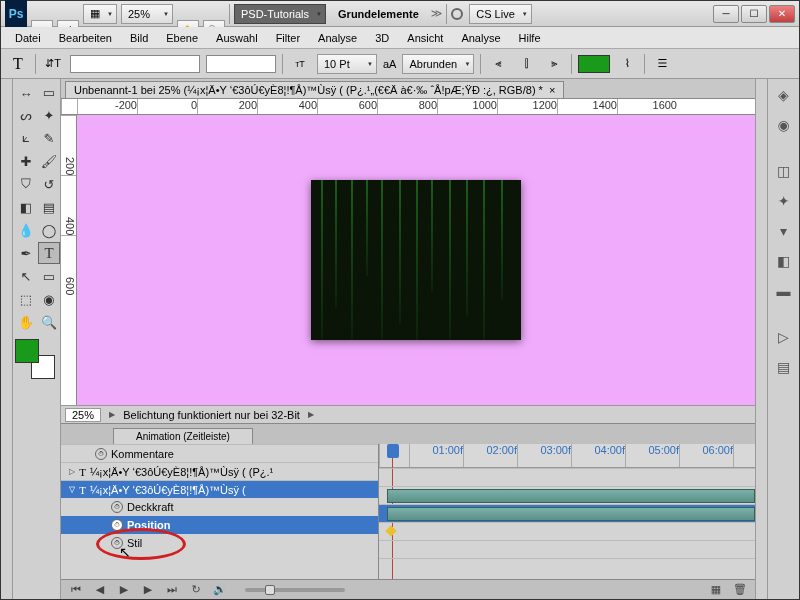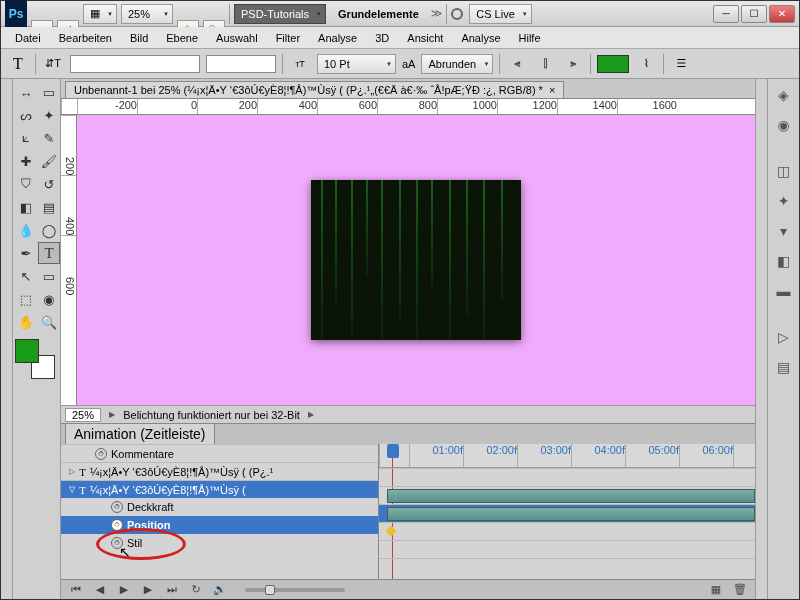--- a/index.html
+++ b/index.html
@@ -40,21 +40,21 @@
 .ruler-v { width: 16px; background: white; border-right: 1px solid #888; display: flex; flex-direction: column; font-size: 8px; color: #333; }
 .ruler-v span { height: 60px; border-top: 1px solid #aaa; padding-top: 2px; writing-mode: vertical-rl; }
 .canvas-stage { flex: 1; display: flex; align-items: center; justify-content: center; overflow: hidden; }
 .canvas-img { width: 210px; height: 160px; background: #0a1508; position: relative; box-shadow: 0 2px 8px rgba(0,0,0,0.5); }
 .matrix-col { position: absolute; top: 0; width: 2px; background: linear-gradient(rgba(40,140,40,0.6), rgba(20,80,20,0.2)); }
 .footer-bar { height: 18px; background: #d0d0d0; border-top: 1px solid #999; display: flex; align-items: center; font-size: 10px; padding: 0 4px; gap: 8px; }
 .right-col { width: 32px; background: #d0d0d0; border-left: 1px solid #999; display: flex; flex-direction: column; align-items: center; padding-top: 4px; gap: 6px; }
 .right-icon { width: 24px; height: 24px; display: flex; align-items: center; justify-content: center; font-size: 14px; color: #555; cursor: pointer; }
 .anim-panel { height: 176px; background: #d4d4d4; border-top: 1px solid #888; display: flex; flex-direction: column; }
 .anim-tabs { height: 20px; background: #c0c0c0; display: flex; align-items: end; padding-left: 4px; }
-.anim-tab { background: #d4d4d4; border: 1px solid #888; border-bottom: none; padding: 2px 8px; font-size: 14px; cursor: pointer; }
+.anim-tab { background: #d4d4d4; border: 1px solid #888; border-bottom: none; padding: 2px 22px; font-size: 10px; cursor: pointer; margin-left: 48px; }
 .anim-body { flex: 1; display: flex; }
 .anim-left { width: 318px; border-right: 1px solid #888; display: flex; flex-direction: column; }
 .anim-time-hdr { height: 24px; display: flex; align-items: center; justify-content: center; gap: 6px; font-size: 13px; font-weight: bold; }
 .anim-row { height: 18px; display: flex; align-items: center; padding-left: 34px; font-size: 10px; border-top: 1px solid #bbb; gap: 4px; }
 .anim-layer-row { height: 18px; display: flex; align-items: center; padding-left: 8px; font-size: 10px; border-top: 1px solid #bbb; gap: 4px; overflow: hidden; white-space: nowrap; }
 .anim-layer-row.sel { background: #3c76c6; color: white; }
 .prop-row { height: 18px; display: flex; align-items: center; padding-left: 50px; font-size: 10px; gap: 4px; }
 .prop-row.sel { background: #3c76c6; color: white; }
 .anim-right { flex: 1; display: flex; flex-direction: column; overflow: hidden; }
 .time-ruler { height: 24px; background: #d8d8d8; border-bottom: 1px solid #999; display: flex; font-size: 9px; color: #3070c0; position: relative; }
@@ -120,21 +120,21 @@
   </div>
 
   <div class="optbar">
     <div class="opt-icon" style="font-family:serif;font-size:16px">T</div>
     <div class="sep"></div>
     <div class="opt-icon">⇵T</div>
     <input class="opt-input" style="width: 130px;" value="">
     <input class="opt-input" style="width: 70px;" value="">
     <div class="sep"></div>
     <span class="opt-icon" style="font-size:9px">ᴛT</span>
-    <div class="tb-dd" style="width:79px">
+    <div class="tb-dd" style="width:60px">
         <span>10 Pt</span>
       </div>
     <span>aA</span>
     <div class="tb-dd" style="width:72px">
         <span>Abrunden</span>
       </div>
     <div class="sep"></div>
     <div class="opt-icon">⫷</div>
     <div class="opt-icon">⫿</div>
     <div class="opt-icon">⫸</div>

